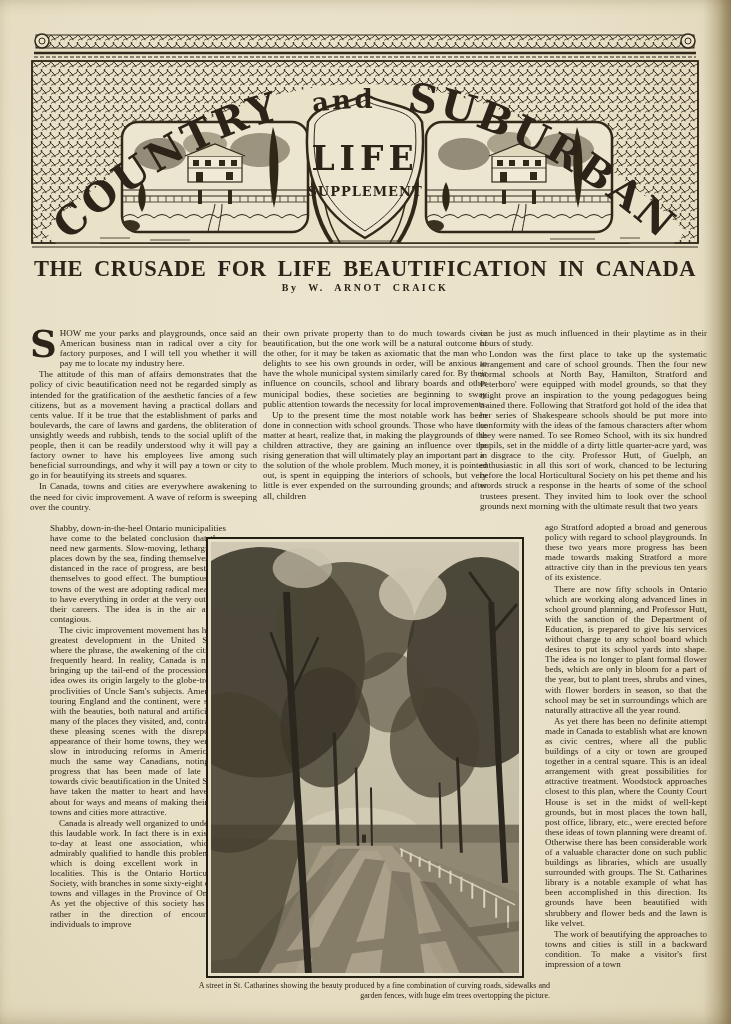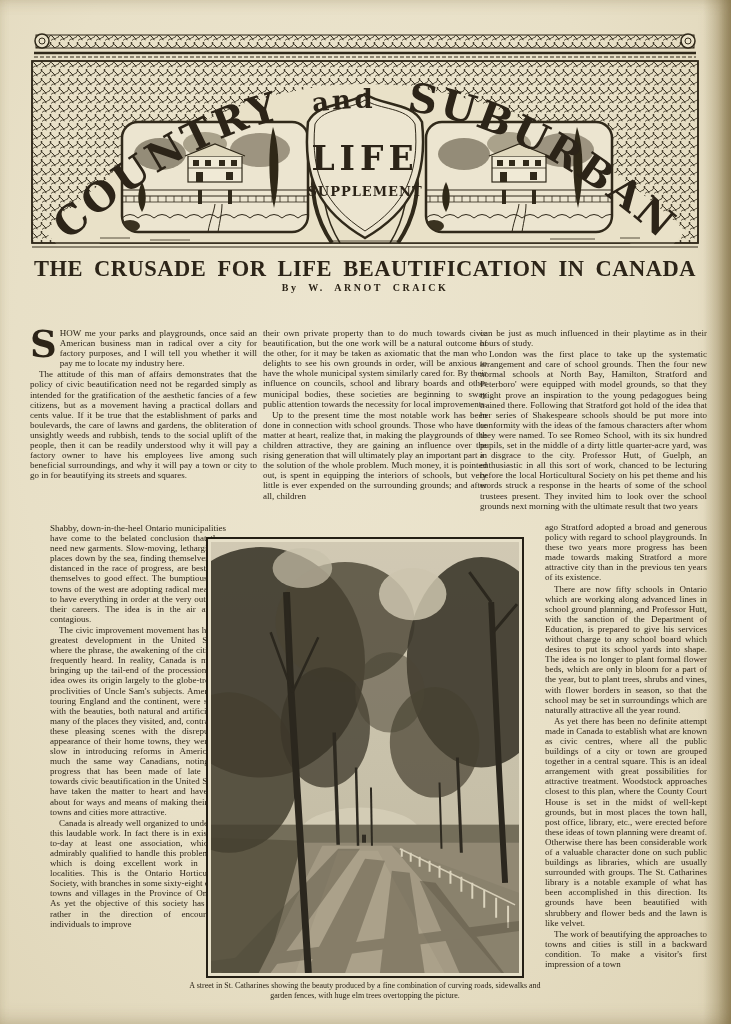--- a/index.html
+++ b/index.html
@@ -41,21 +41,21 @@
   .c-mid        {left:263px; top:328px; width:224px; height:206px;}
   .c-right-top  {left:480px; top:328px; width:227px; height:192px;}
   .c-left-side  {left:30px;  top:523px; width:176px; height:472px;margin-left:20px;}
   .c-right-side {left:545px; top:522px; width:162px; height:492px;}
   .photo{
     position:absolute; left:206px; top:537px; width:318px; height:441px;
     border:2px solid #241f15; background:#e7e0c9; padding:3px; box-sizing:border-box;
   }
   .photo svg{display:block; width:100%; height:100%;}
   .caption{
-    position:absolute; left:180px; top:981px; width:370px; text-align:center;
+    position:absolute; left:180px; top:981px; width:370px; text-align:right;
     font-size:8px; line-height:9.6px;
   }
 </style>
 </head>
 <body>
 
 <div class="page">
 
   <div class="masthead">
     <svg viewBox="0 0 670 216">
@@ -137,20 +137,21 @@
       </text>
     </svg>
   </div>
 
   <div class="headline">THE CRUSADE FOR LIFE BEAUTIFICATION IN CANADA</div>
   <div class="byline">By W. ARNOT CRAICK</div>
 
   <div class="col c-left-top">
     <p class="first"><span class="dropcap">S</span><span>HOW me your parks and playgrounds, once said an American business man in radical over a city for factory purposes, and I will tell you whether it will pay me to locate my industry here.</span></p>
     <p>The attitude of this man of affairs demonstrates that the policy of civic beautification need not be regarded simply as intended for the gratification of the aesthetic fancies of a few citizens, but as a movement having a practical dollars and cents value. If it be true that the establishment of parks and boulevards, the care of lawns and gardens, the obliteration of unsightly weeds and rubbish, tends to the social uplift of the people, then it can be readily understood why it will pay a factory owner to have his employees live among such beneficial surroundings, and why it will pay a town or city to go in for beautifying its streets and squares.</p>
+    <p>In Canada, towns and cities are everywhere awakening to the need for civic improvement. A wave of reform is sweeping over the country.</p>
   </div>
 
   <div class="col c-mid">
     <p class="first">their own private property than to do much towards civic beautification, but the one work will be a natural outcome of the other, for it may be taken as axiomatic that the man who delights to see his own grounds in order, will be anxious to have the whole municipal system similarly cared for. By their influence on councils, school and library boards and other municipal bodies, these societies are beginning to sway public attention towards the necessity for local improvements.</p>
     <p>Up to the present time the most notable work has been done in connection with school grounds. Those who have the matter at heart, realize that, in making the playgrounds of the children attractive, they are gaining an influence over the rising generation that will ultimately play an important part in the solution of the whole problem. Much money, it is pointed out, is spent in equipping the interiors of schools, but very little is ever expended on the surrounding grounds; and after all, children</p>
   </div>
 
   <div class="col c-right-top">
     <p class="first">can be just as much influenced in their playtime as in their hours of study.</p>
     <p>London was the first place to take up the systematic arrangement and care of school grounds. Then the four new normal schools at North Bay, Hamilton, Stratford and Peterboro' were equipped with model grounds, so that they might prove an inspiration to the young pedagogues being trained there. Following that Stratford got hold of the idea that her series of Shakespeare schools should be put more into conformity with the ideas of the famous characters after whom they were named. To see Romeo School, with its six hundred pupils, set in the middle of a dirty little quarter-acre yard, was a disgrace to the city. Professor Hutt, of Guelph, an enthusiastic in all this sort of work, chanced to be lecturing before the local Horticultural Society on his pet theme and his words struck a response in the hearts of some of the school trustees present. They invited him to look over the school grounds next morning with the ultimate result that two years</p>

